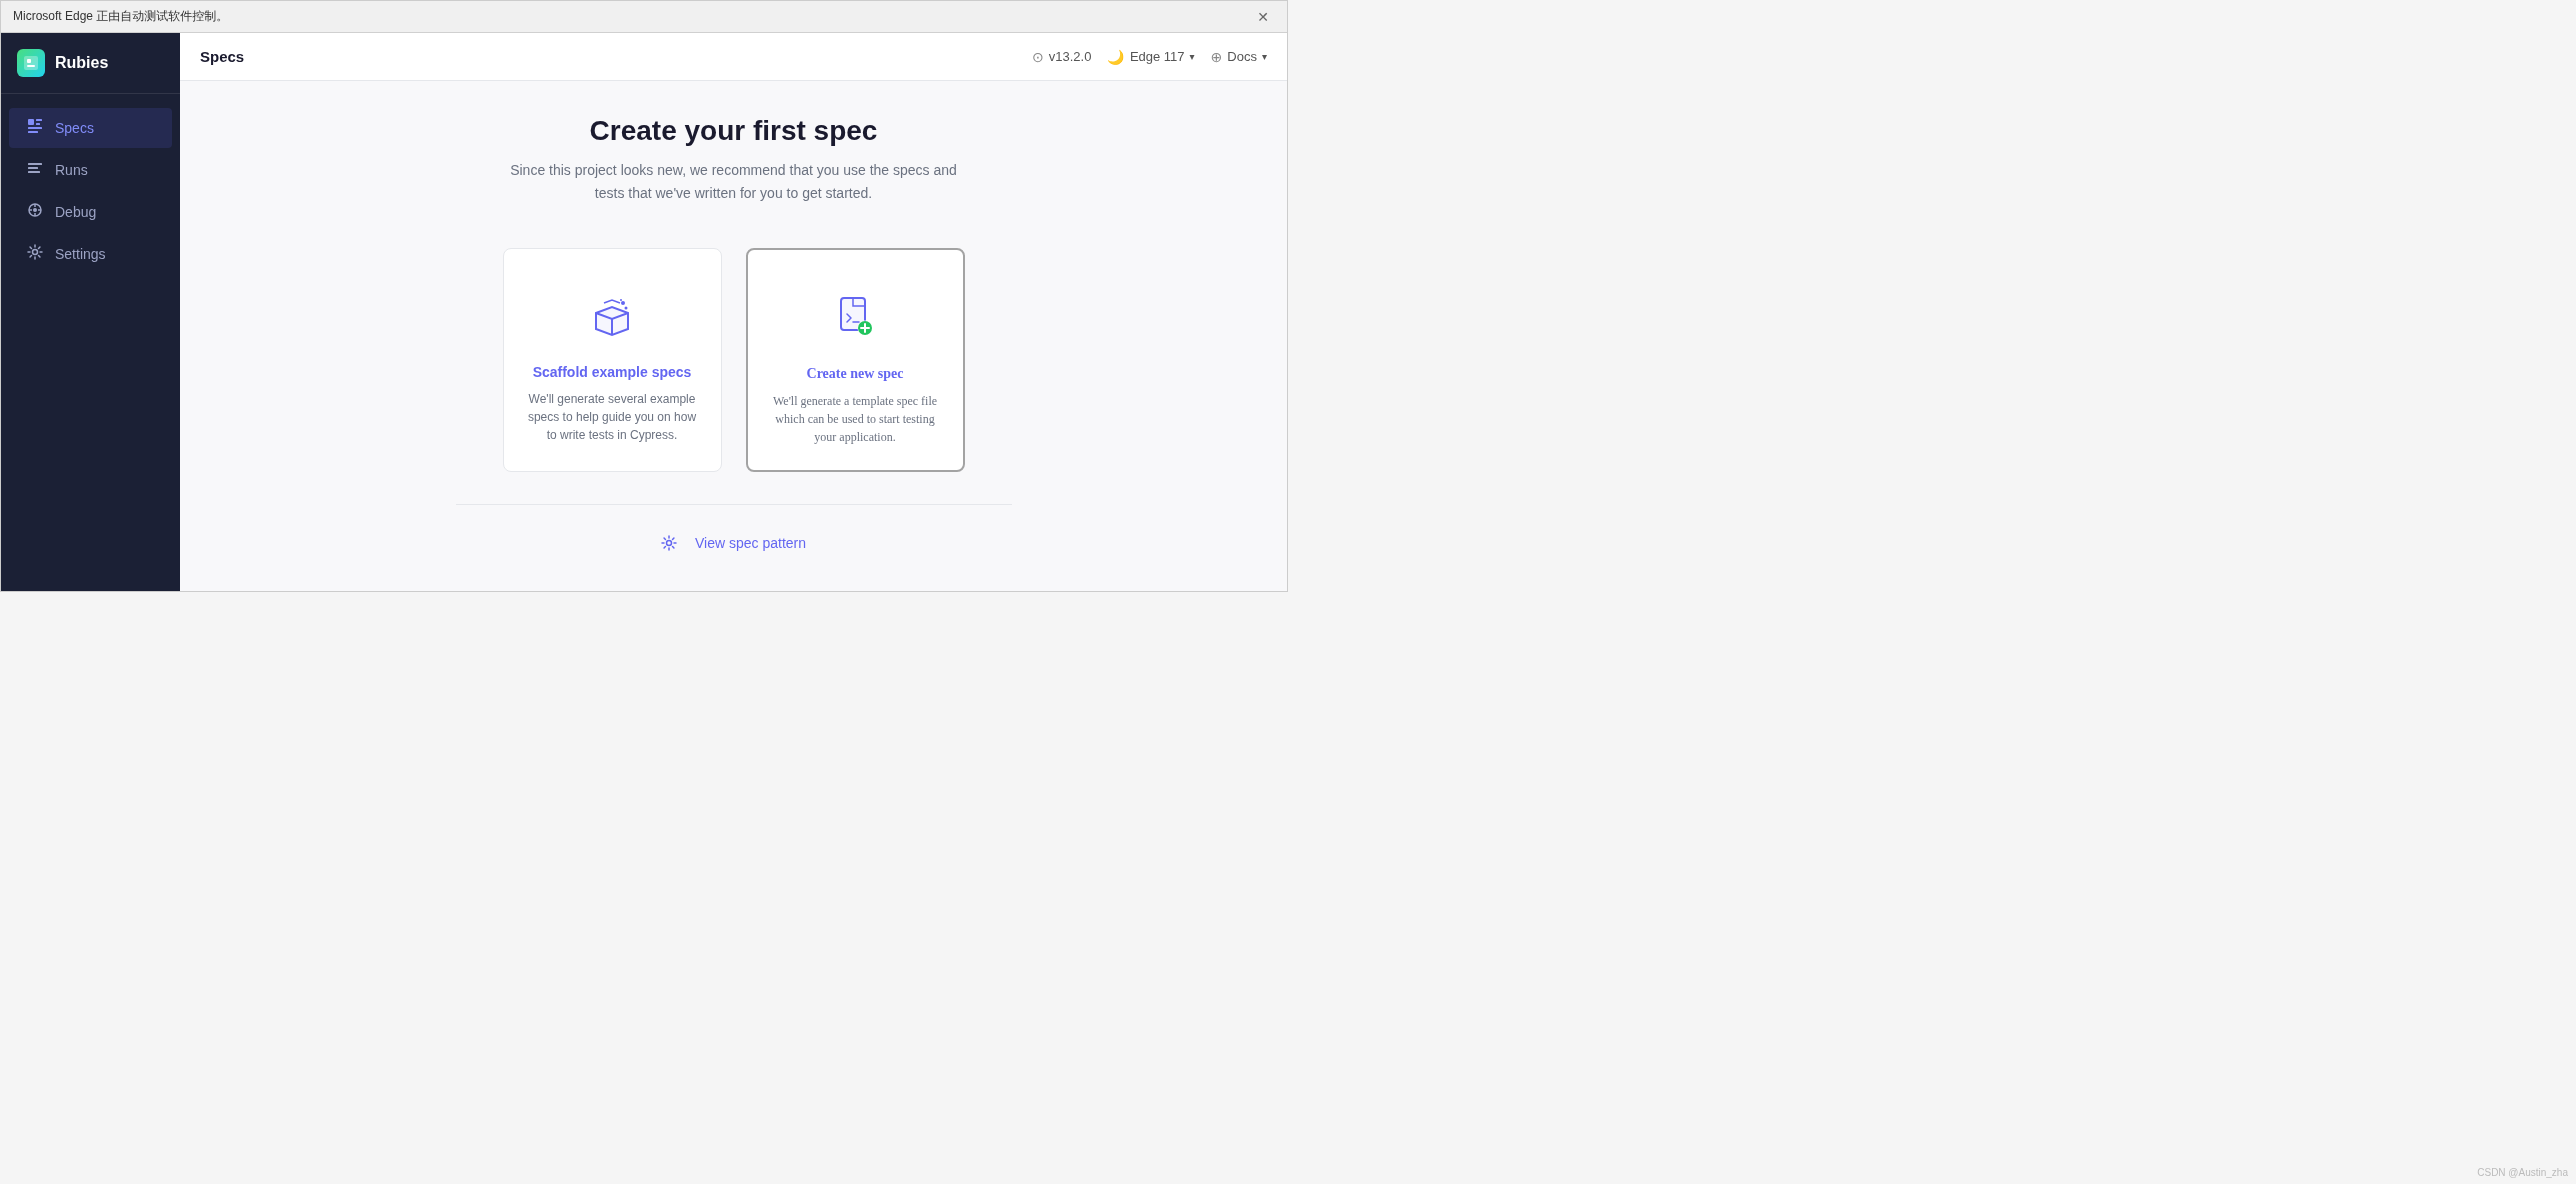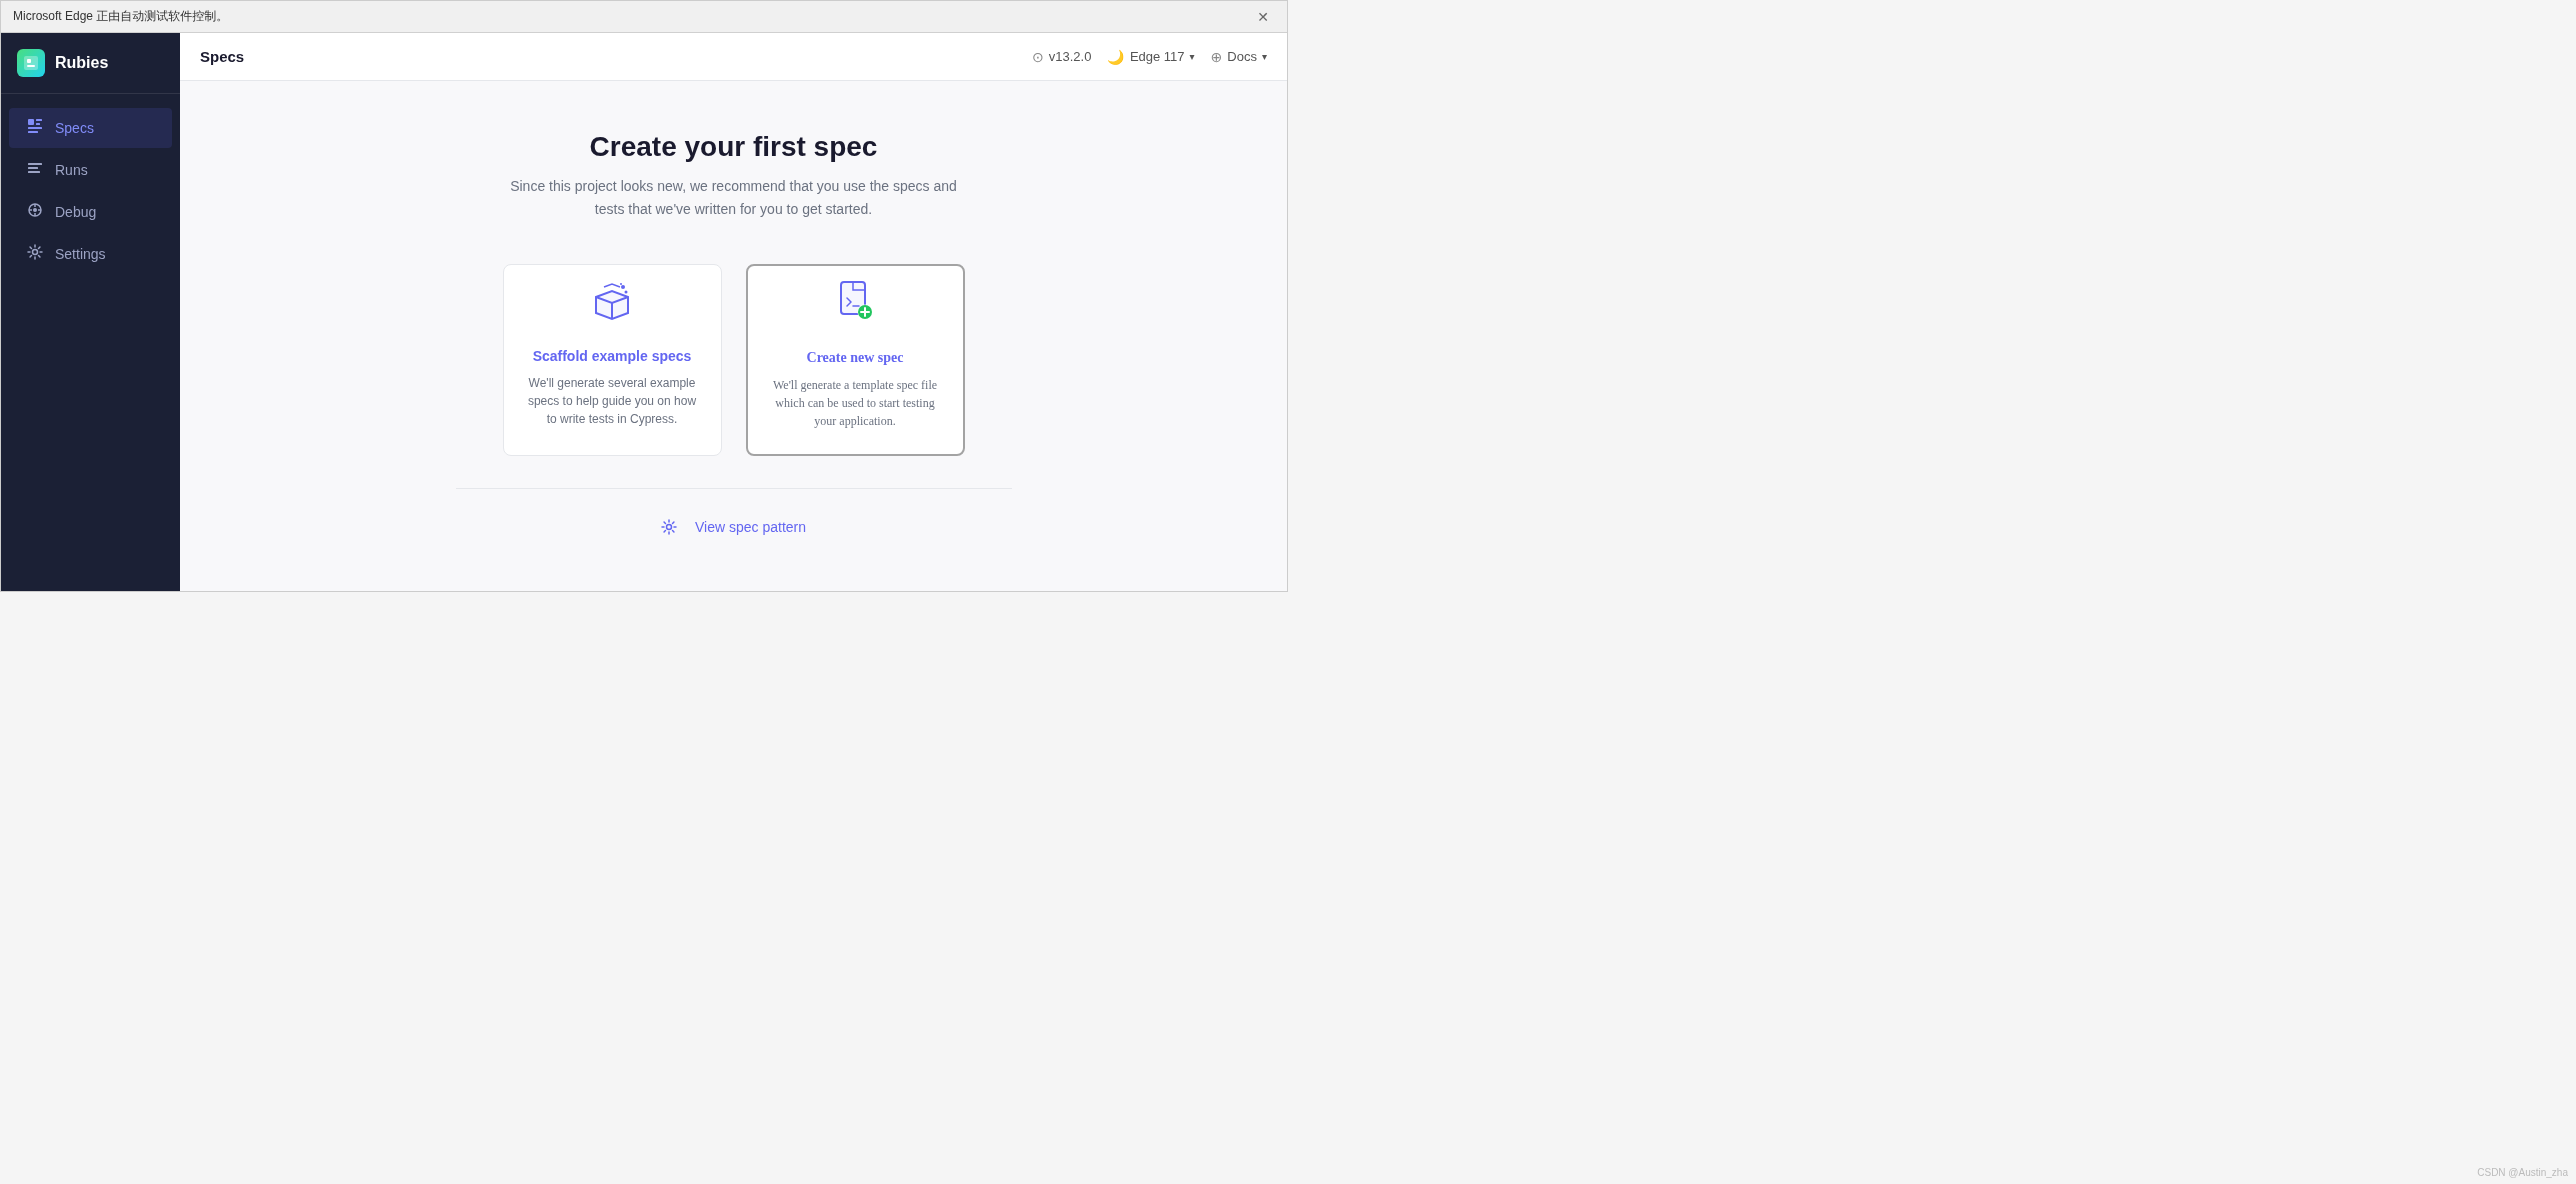--- a/index.html
+++ b/index.html
@@ -203,21 +203,21 @@
       display: flex;
       gap: 24px;
       margin-bottom: 32px;
     }
 
     .card {
       width: 219px;
       background: #ffffff;
       border: 1px solid #e5e7eb;
       border-radius: 8px;
-      padding: 12px 20px 24px;
+      padding: 44px 20px 24px;
       display: flex;
       flex-direction: column;
       align-items: center;
       text-align: center;
       cursor: pointer;
       transition: box-shadow 0.15s, border-color 0.15s;
     }
 
     .card.highlighted {
       border: 2px solid #a3a3a3;

